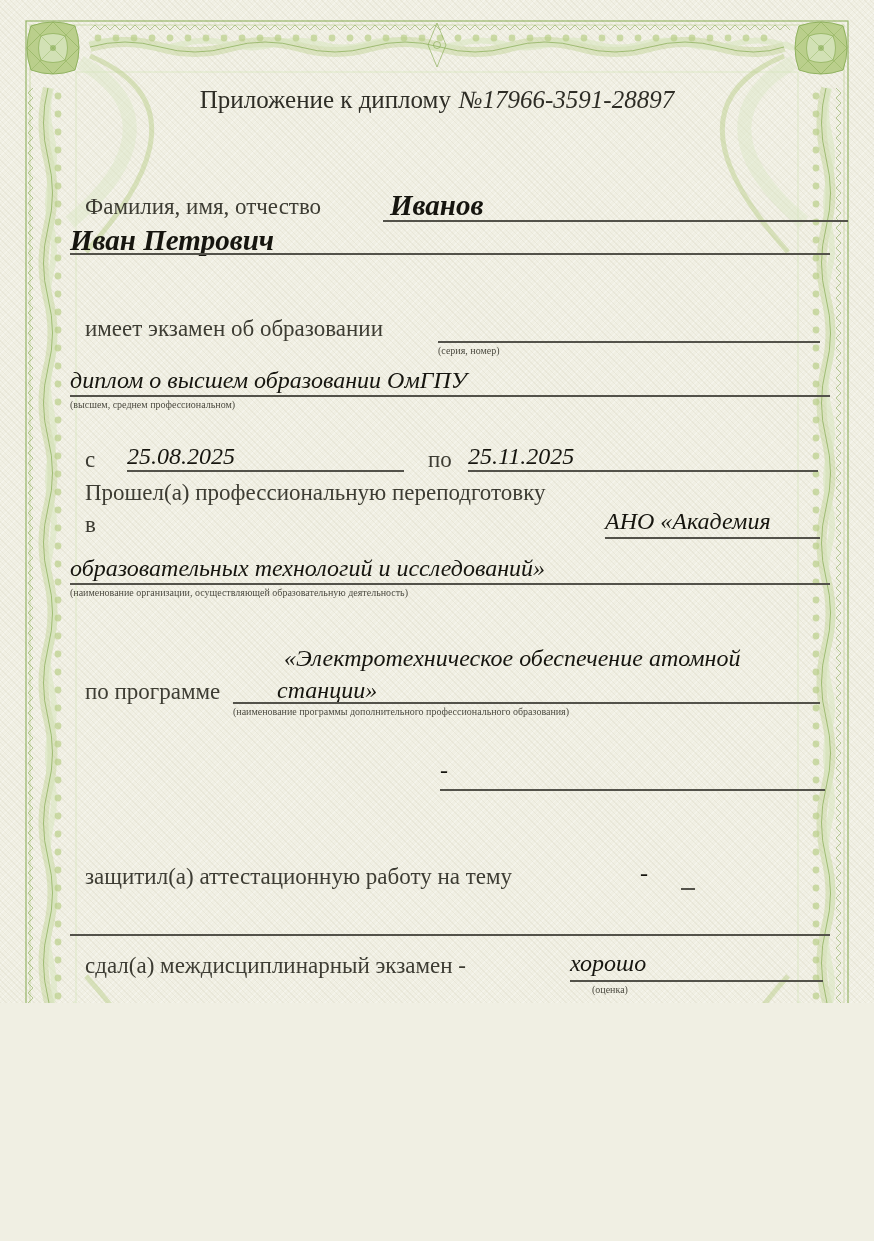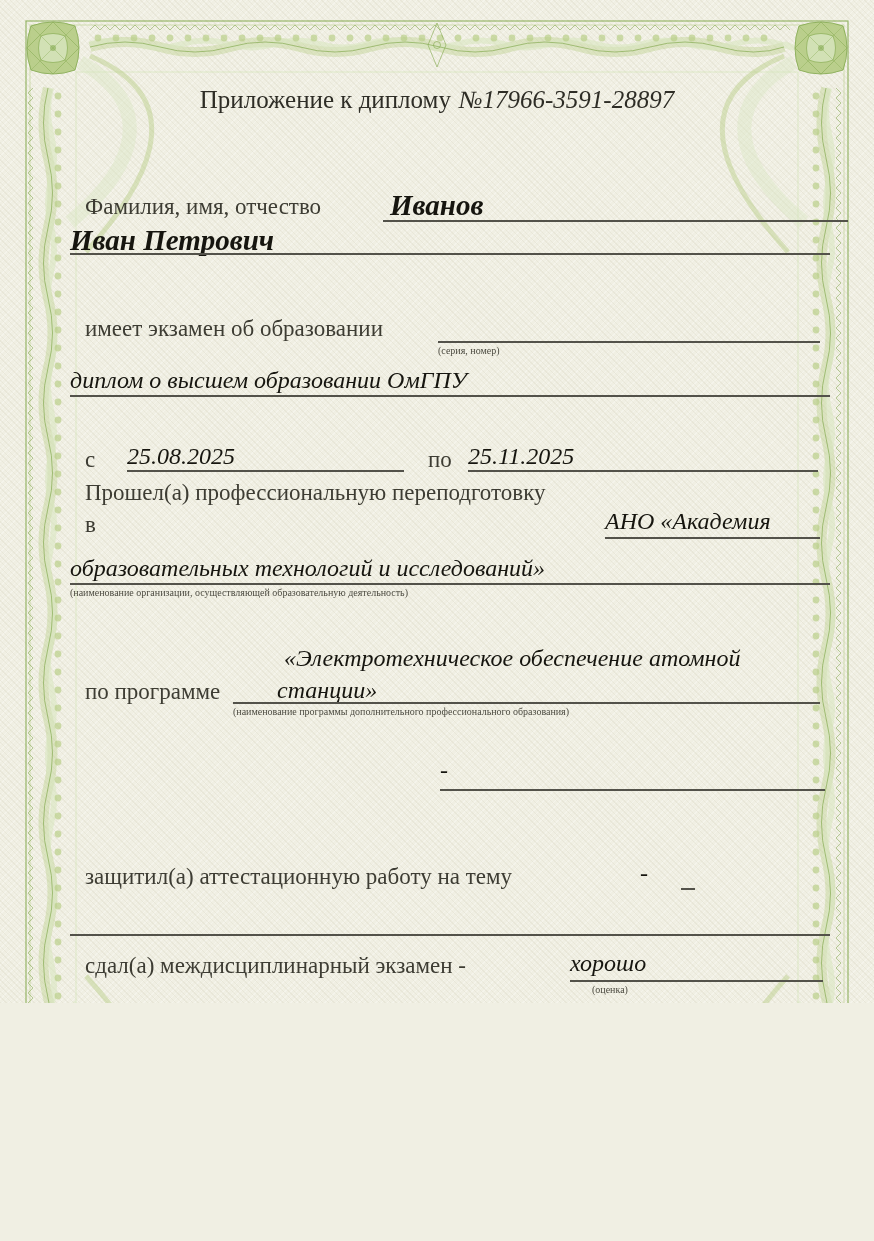--- a/index.html
+++ b/index.html
@@ -293,20 +293,21 @@
   <div class="line" style="left:383px;top:220px;width:465px"></div>
   <div class="abs val center" style="left:70px;top:224px;width:760px">Иван Петрович</div>
   <div class="line" style="left:70px;top:253px;width:760px"></div>
 
   <div class="abs lbl" style="left:85px;top:316px">имеет экзамен об образовании</div>
   <div class="line" style="left:438px;top:341px;width:382px"></div>
   <div class="abs cap center" style="left:438px;top:345px;width:268px">(серия, номер)</div>
 
   <div class="abs vali center" style="left:70px;top:367px;width:760px">диплом о высшем образовании ОмГПУ</div>
   <div class="line" style="left:70px;top:395px;width:760px"></div>
+  <div class="abs cap center" style="left:70px;top:399px;width:760px">(высшем, среднем профессиональном)</div>
 
   <div class="abs lbl" style="left:85px;top:447px">с</div>
   <div class="abs vali center" style="left:127px;top:443px;width:277px">25.08.2025</div>
   <div class="line" style="left:127px;top:470px;width:277px"></div>
   <div class="abs lbl" style="left:428px;top:447px">по</div>
   <div class="abs vali center" style="left:468px;top:443px;width:350px">25.11.2025</div>
   <div class="line" style="left:468px;top:470px;width:350px"></div>
 
   <div class="abs lbl" style="left:85px;top:480px">Прошел(а) профессиональную переподготовку</div>
   <div class="abs lbl" style="left:85px;top:512px">в</div>

